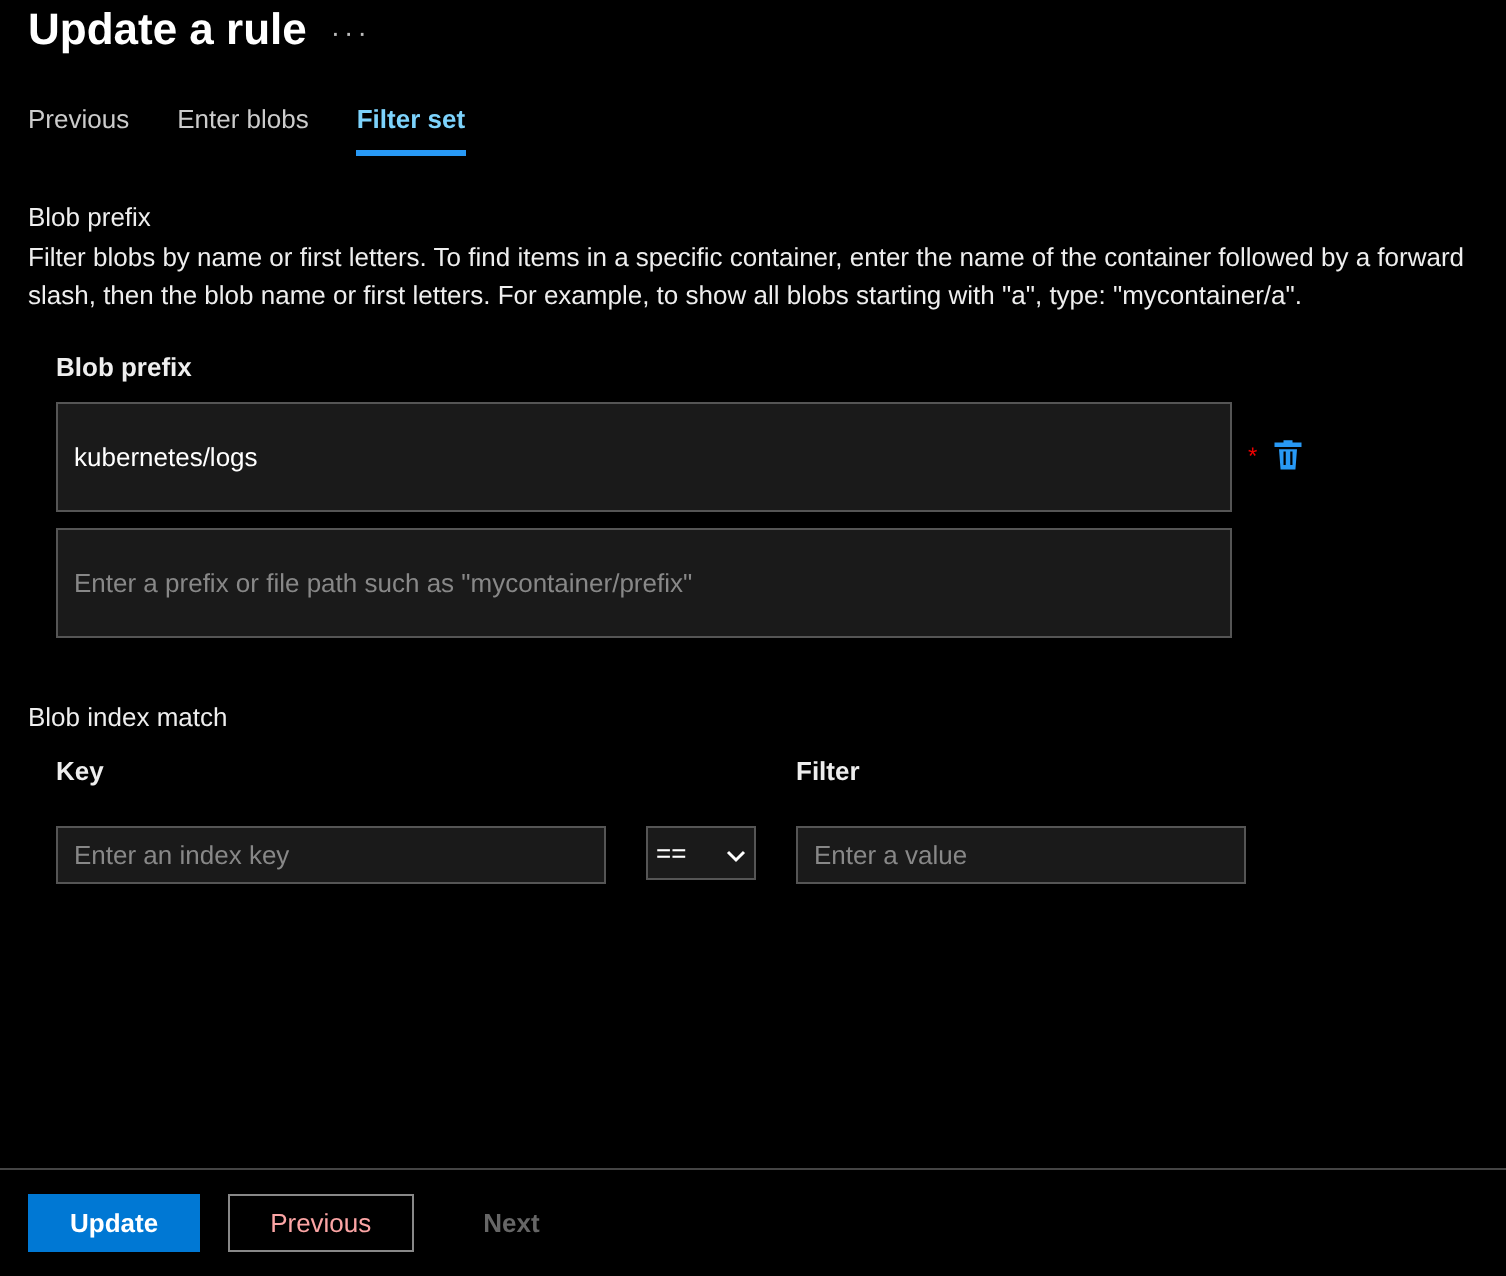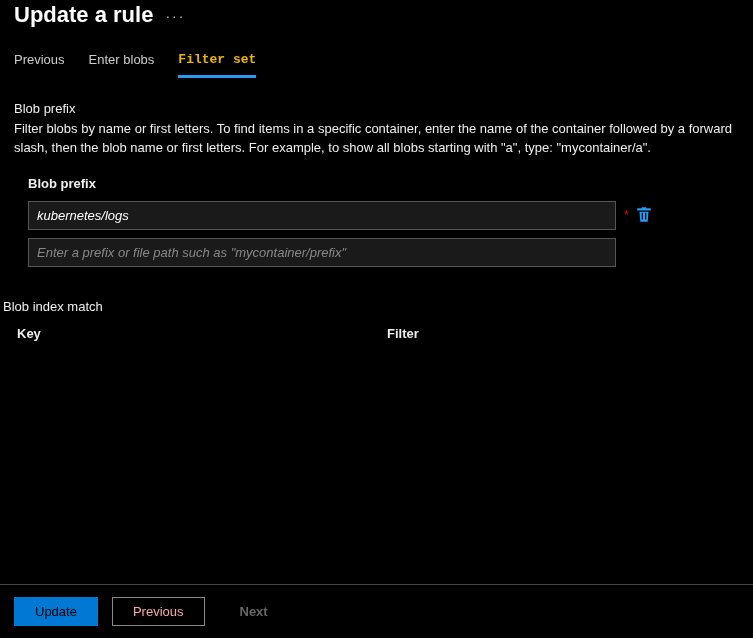--- a/index.html
+++ b/index.html
@@ -37,24 +37,23 @@
       border-bottom: 1px solid transparent;
     }
     .tab {
       padding-bottom: 8px;
       color: #ccc;
       cursor: pointer;
       font-size: 13px;
       border-bottom: 3px solid transparent;
     }
     .tab.active {
-      color: #eab308;
+      color: #7dd3fc;
       font-weight: 600;
       border-bottom: 3px solid #2899f5;
-      font-family: Liberation Mono, monospace;
     }
     .section {
       padding: 22px 14px 0 14px;
     }
     .section-heading {
       font-size: 13px;
       color: #eee;
       margin-bottom: 4px;
     }
     .section-desc {
@@ -74,37 +73,36 @@
       display: flex;
       align-items: center;
       gap: 6px;
       margin-bottom: 8px;
       padding-left: 14px;
     }
     .text-input {
       background: #1a1a1a;
       border: 1px solid #555;
       color: #fff;
-      padding: 6px 8px;
+      padding: 19px 8px;
       font-size: 13px;
       width: 588px;
-      font-style: italic;
     }
     .text-input::placeholder { color: #888; }
     .required-star { color: #e00; font-size: 12px; margin-left: 2px; }
     .trash-icon {
       color: #2899f5;
       cursor: pointer;
       font-size: 14px;
       width: 18px;
       height: 18px;
       display: inline-flex;
     }
     .index-section {
-      padding: 24px 0 0 3px;
+      padding: 24px 0 0 14px;
     }
     .columns {
       display: flex;
       gap: 20px;
       padding: 8px 0 0 14px;
     }
     .col-label {
       font-size: 13px;
       font-weight: 600;
       color: #eee;
@@ -147,21 +145,21 @@
       padding: 12px 14px;
       display: flex;
       gap: 14px;
     }
     .btn {
       padding: 6px 20px;
       font-size: 13px;
       border: 1px solid transparent;
       cursor: pointer;
     }
-    .btn-primary { background: #0078d4; color: #000000; font-weight: 400; }
+    .btn-primary { background: #0078d4; color: #ffffff; font-weight: 700; }
     .btn-secondary { background: transparent; color: #fca5a5; border: 1px solid #888; }
     .btn-disabled { background: transparent; color: #666; cursor: default; font-weight: bold; }
   </style>
 </head>
 <body>
 
 <div class="header">
   <div class="page-title">Update a rule</div>
   <span class="more-icon">···</span>
 </div>
@@ -196,19 +194,37 @@
 
   <div class="columns">
     <div class="key-col">
       <div class="col-label">Key</div>
     </div>
     <div class="op-col"></div>
     <div class="val-col">
       <div class="col-label">Filter</div>
     </div>
   </div>
+  <div class="columns">
+    <div class="key-col">
+      <input type="text" class="key-input" placeholder="Enter an index key" style="">
+    </div>
+    <div class="op-col">
+      <div class="op-select">
+        <span>==</span>
+        <span class="chevron-down">
+          <svg viewBox="0 0 10 10" fill="none" stroke="currentColor" stroke-width="1.5">
+              <path d="M1 3l4 4 4-4"></path>
+            </svg>
+        </span>
+      </div>
+    </div>
+    <div class="val-col">
+      <input type="text" class="val-input" placeholder="Enter a value" style="">
+    </div>
+  </div>
 </div>
 
 <div class="footer">
   <button class="btn btn-primary">Update</button>
   <button class="btn btn-secondary">Previous</button>
   <button class="btn btn-disabled">Next</button>
 </div>
 
 </body></html>

